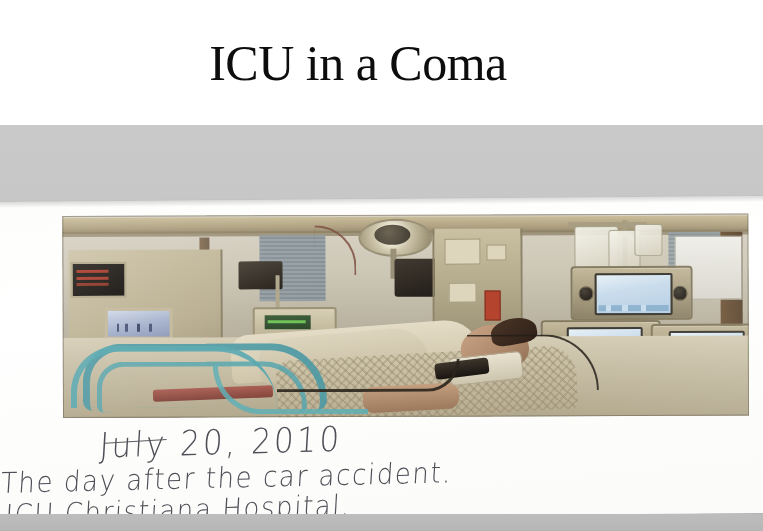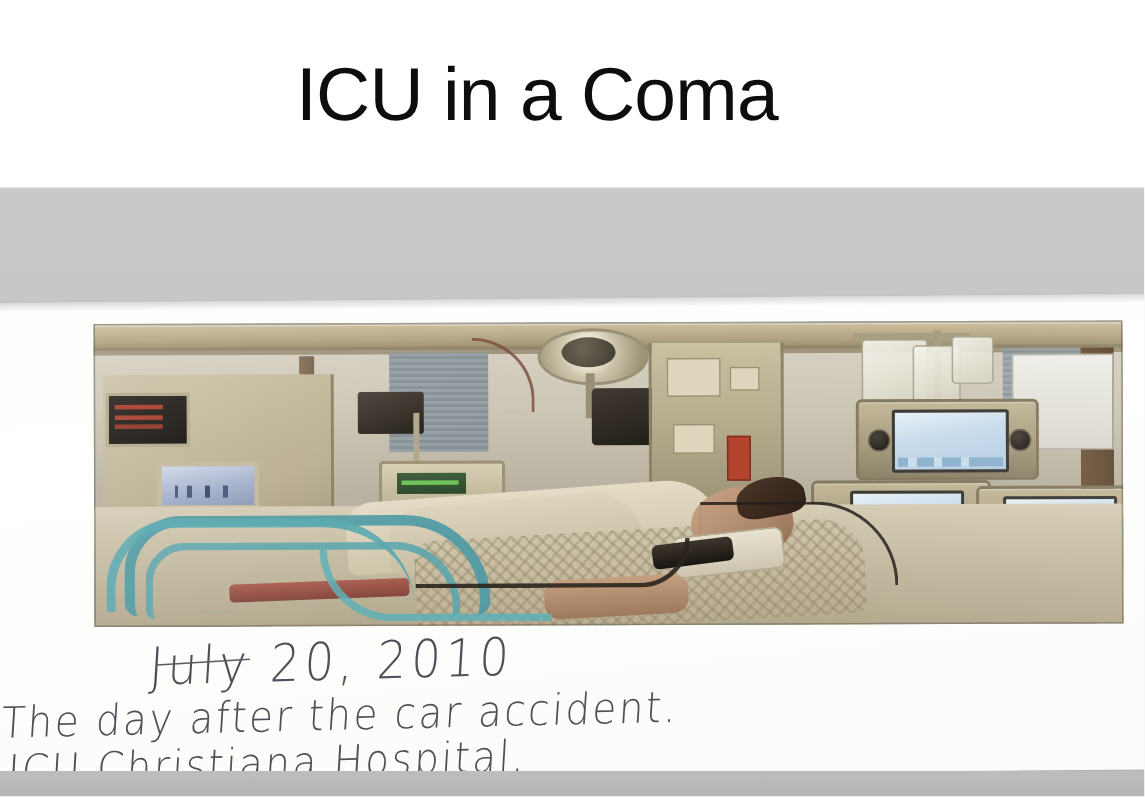--- a/index.html
+++ b/index.html
@@ -25,21 +25,21 @@
     width: 763px;
     height: 125px;
     background: #ffffff;
   }
   .slide-title {
     position: absolute;
     left: 0;
     top: 37px;
     width: 716px;
     text-align: center;
-    font-family: Liberation Sans, sans-serif;
+    font-family: Liberation Serif, serif;
     font-size: 50px;
     font-weight: 400;
     letter-spacing: -0.5px;
     color: #0d0d0d;
     line-height: 1.05;
     white-space: nowrap;
   }
 
   
   .gray-backdrop {

